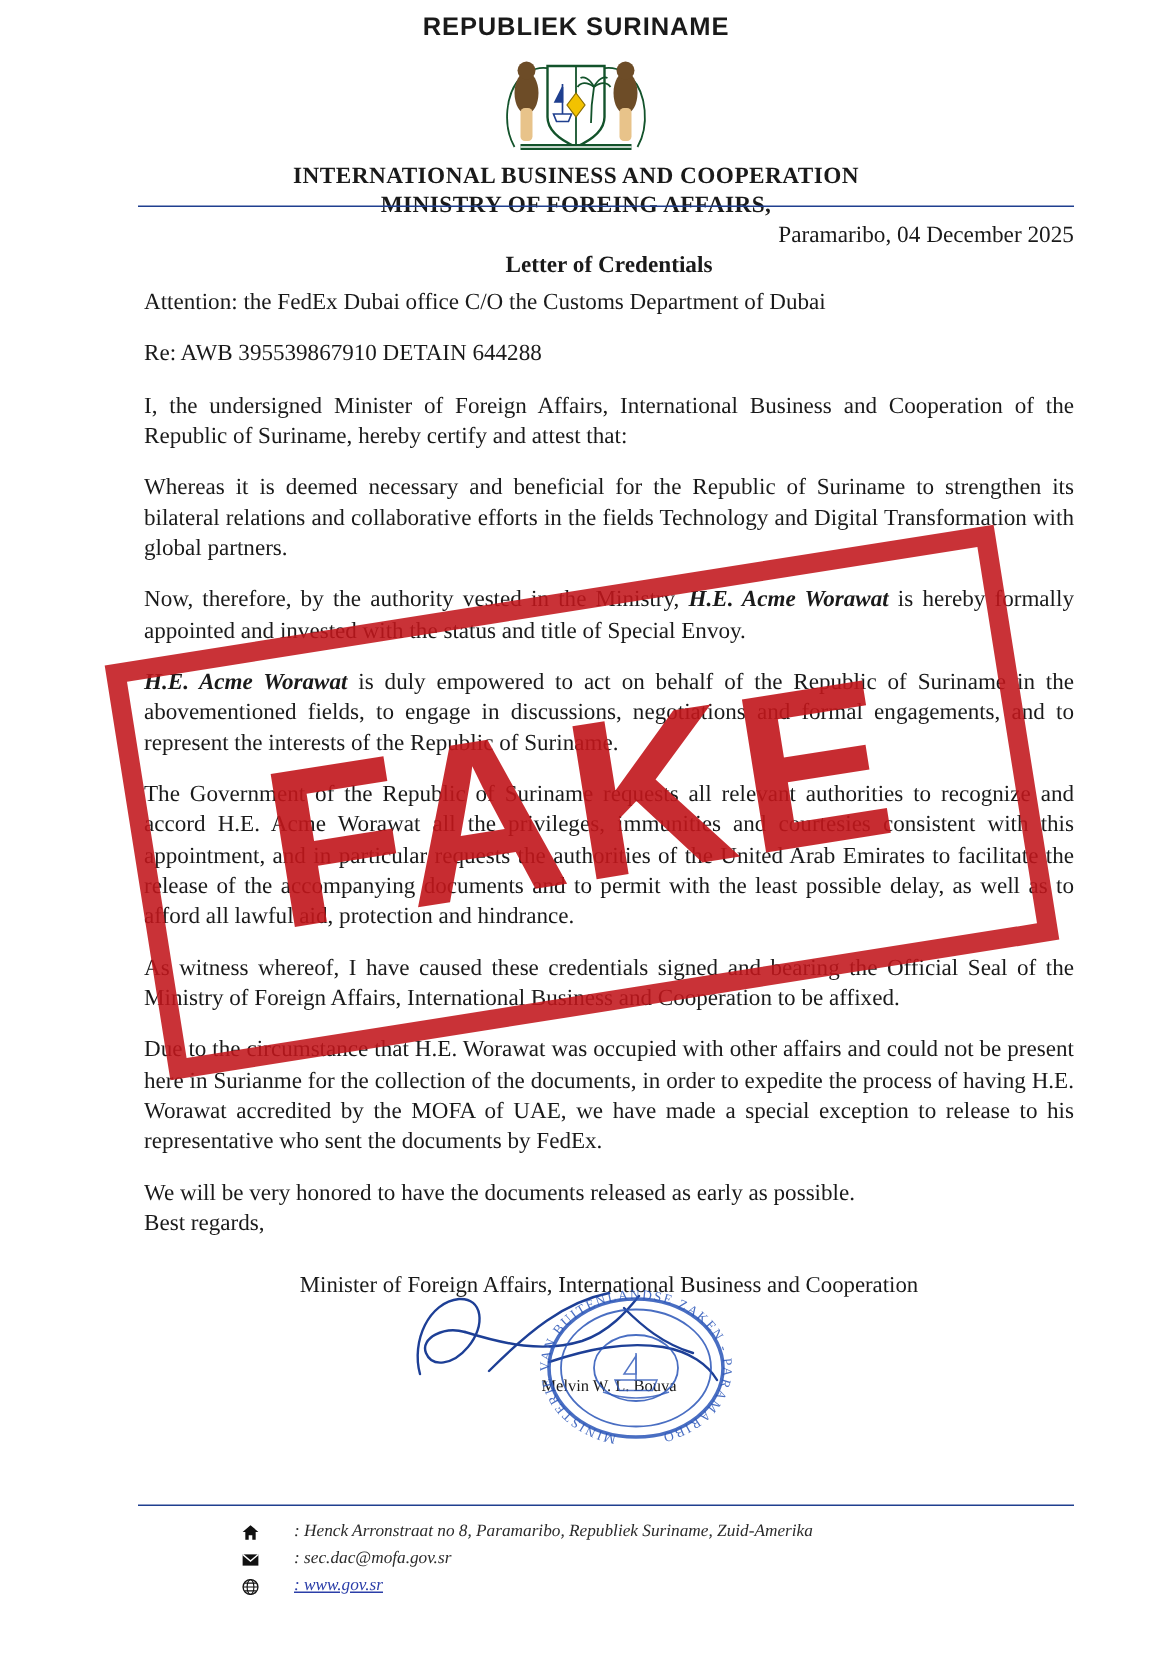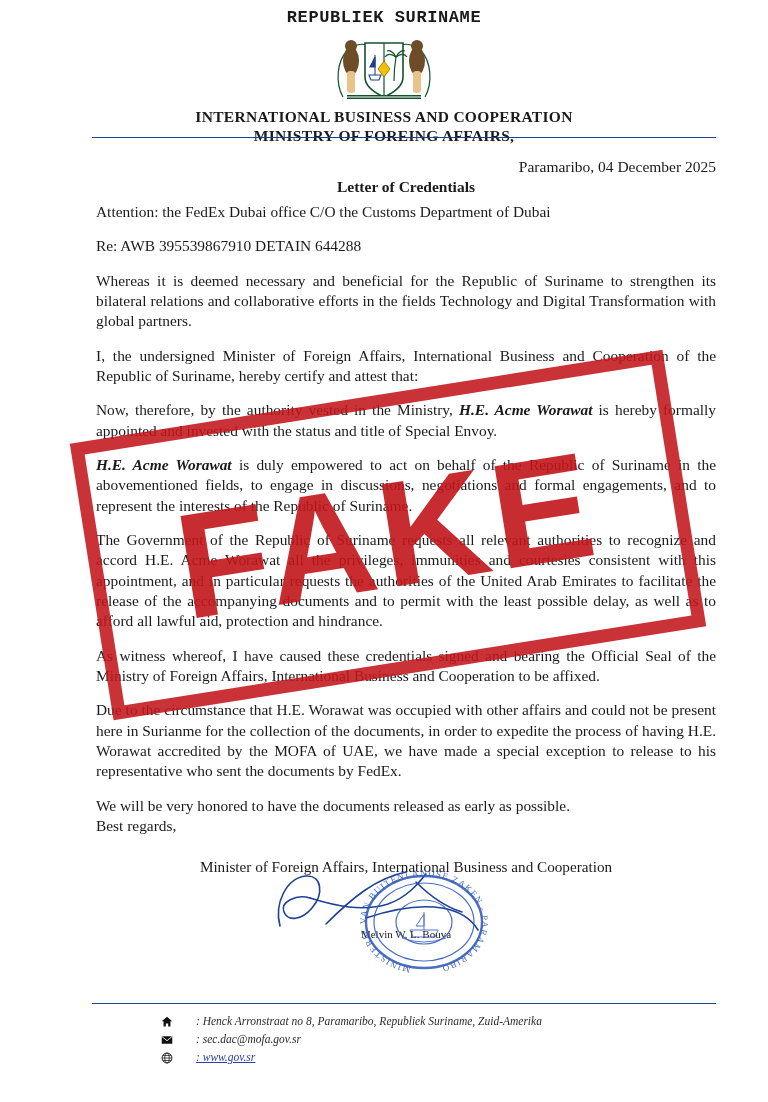--- a/index.html
+++ b/index.html
@@ -21,21 +21,21 @@
     inset: 0;
     background: #fff;
   }
 
   
   .header {
     text-align: center;
     padding-top: 8px;
   }
   .country-title {
-    font-family: Liberation Mono, monospace;
+    font-family: Liberation Sans, sans-serif;
     font-weight: bold;
     font-size: 17px;
     letter-spacing: 0.6px;
   }
   .coat-of-arms {
     margin: 4px auto 2px auto;
     width: 118px;
     height: 74px;
     position: relative;
   }
@@ -59,21 +59,21 @@
   
   .body-wrap {
     position: absolute;
     left: 96px;
     right: 52px;
     top: 140px;
   }
   .dateline {
     text-align: right;
     font-size: 15.5px;
-    margin-top: 18px;
+    margin-top: 8px;
   }
   .doc-title {
     text-align: center;
     font-weight: bold;
     font-size: 15.5px;
     margin-top: 2px;
     margin-bottom: 6px;
   }
   p.para {
     font-size: 15.4px;
@@ -233,22 +233,22 @@
   <div class="rule rule-bottom"></div>
 
   <div class="body-wrap">
 
     <div class="dateline">Paramaribo, 04 December 2025</div>
     <div class="doc-title">Letter of Credentials</div>
 
     <p class="para attn">Attention: the FedEx Dubai office C/O the Customs Department of Dubai</p>
     <p class="para reline">Re: AWB 395539867910 DETAIN 644288</p>
 
+    <p class="para">I, the undersigned Minister of Foreign Affairs, International Business and Cooperation of the Republic of Suriname, hereby certify and attest that:</p>
     <p class="para">Whereas it is deemed necessary and beneficial for the Republic of Suriname to strengthen its bilateral relations and collaborative efforts in the fields Technology and Digital Transformation with global partners.</p>
-    <p class="para">I, the undersigned Minister of Foreign Affairs, International Business and Cooperation of the Republic of Suriname, hereby certify and attest that:</p>
 
     <p class="para">
       <span>Now, therefore, by the authority vested in the Ministry, </span><b>H.E. Acme Worawat</b><span> is hereby formally appointed and invested with the status and title of Special Envoy.</span>
     </p>
 
     <p class="para">
       <b>H.E. Acme Worawat</b><span> is duly empowered to act on behalf of the Republic of Suriname in the abovementioned fields, to engage in discussions, negotiations and formal engagements, and to represent the interests of the Republic of Suriname.</span>
     </p>
 
     <p class="para">The Government of the Republic of Suriname requests all relevant authorities to recognize and accord H.E. Acme Worawat all the privileges, immunities and courtesies consistent with this appointment, and in particular requests the authorities of the United Arab Emirates to facilitate the release of the accompanying documents and to permit with the least possible delay, as well as to afford all lawful aid, protection and hindrance.</p>

